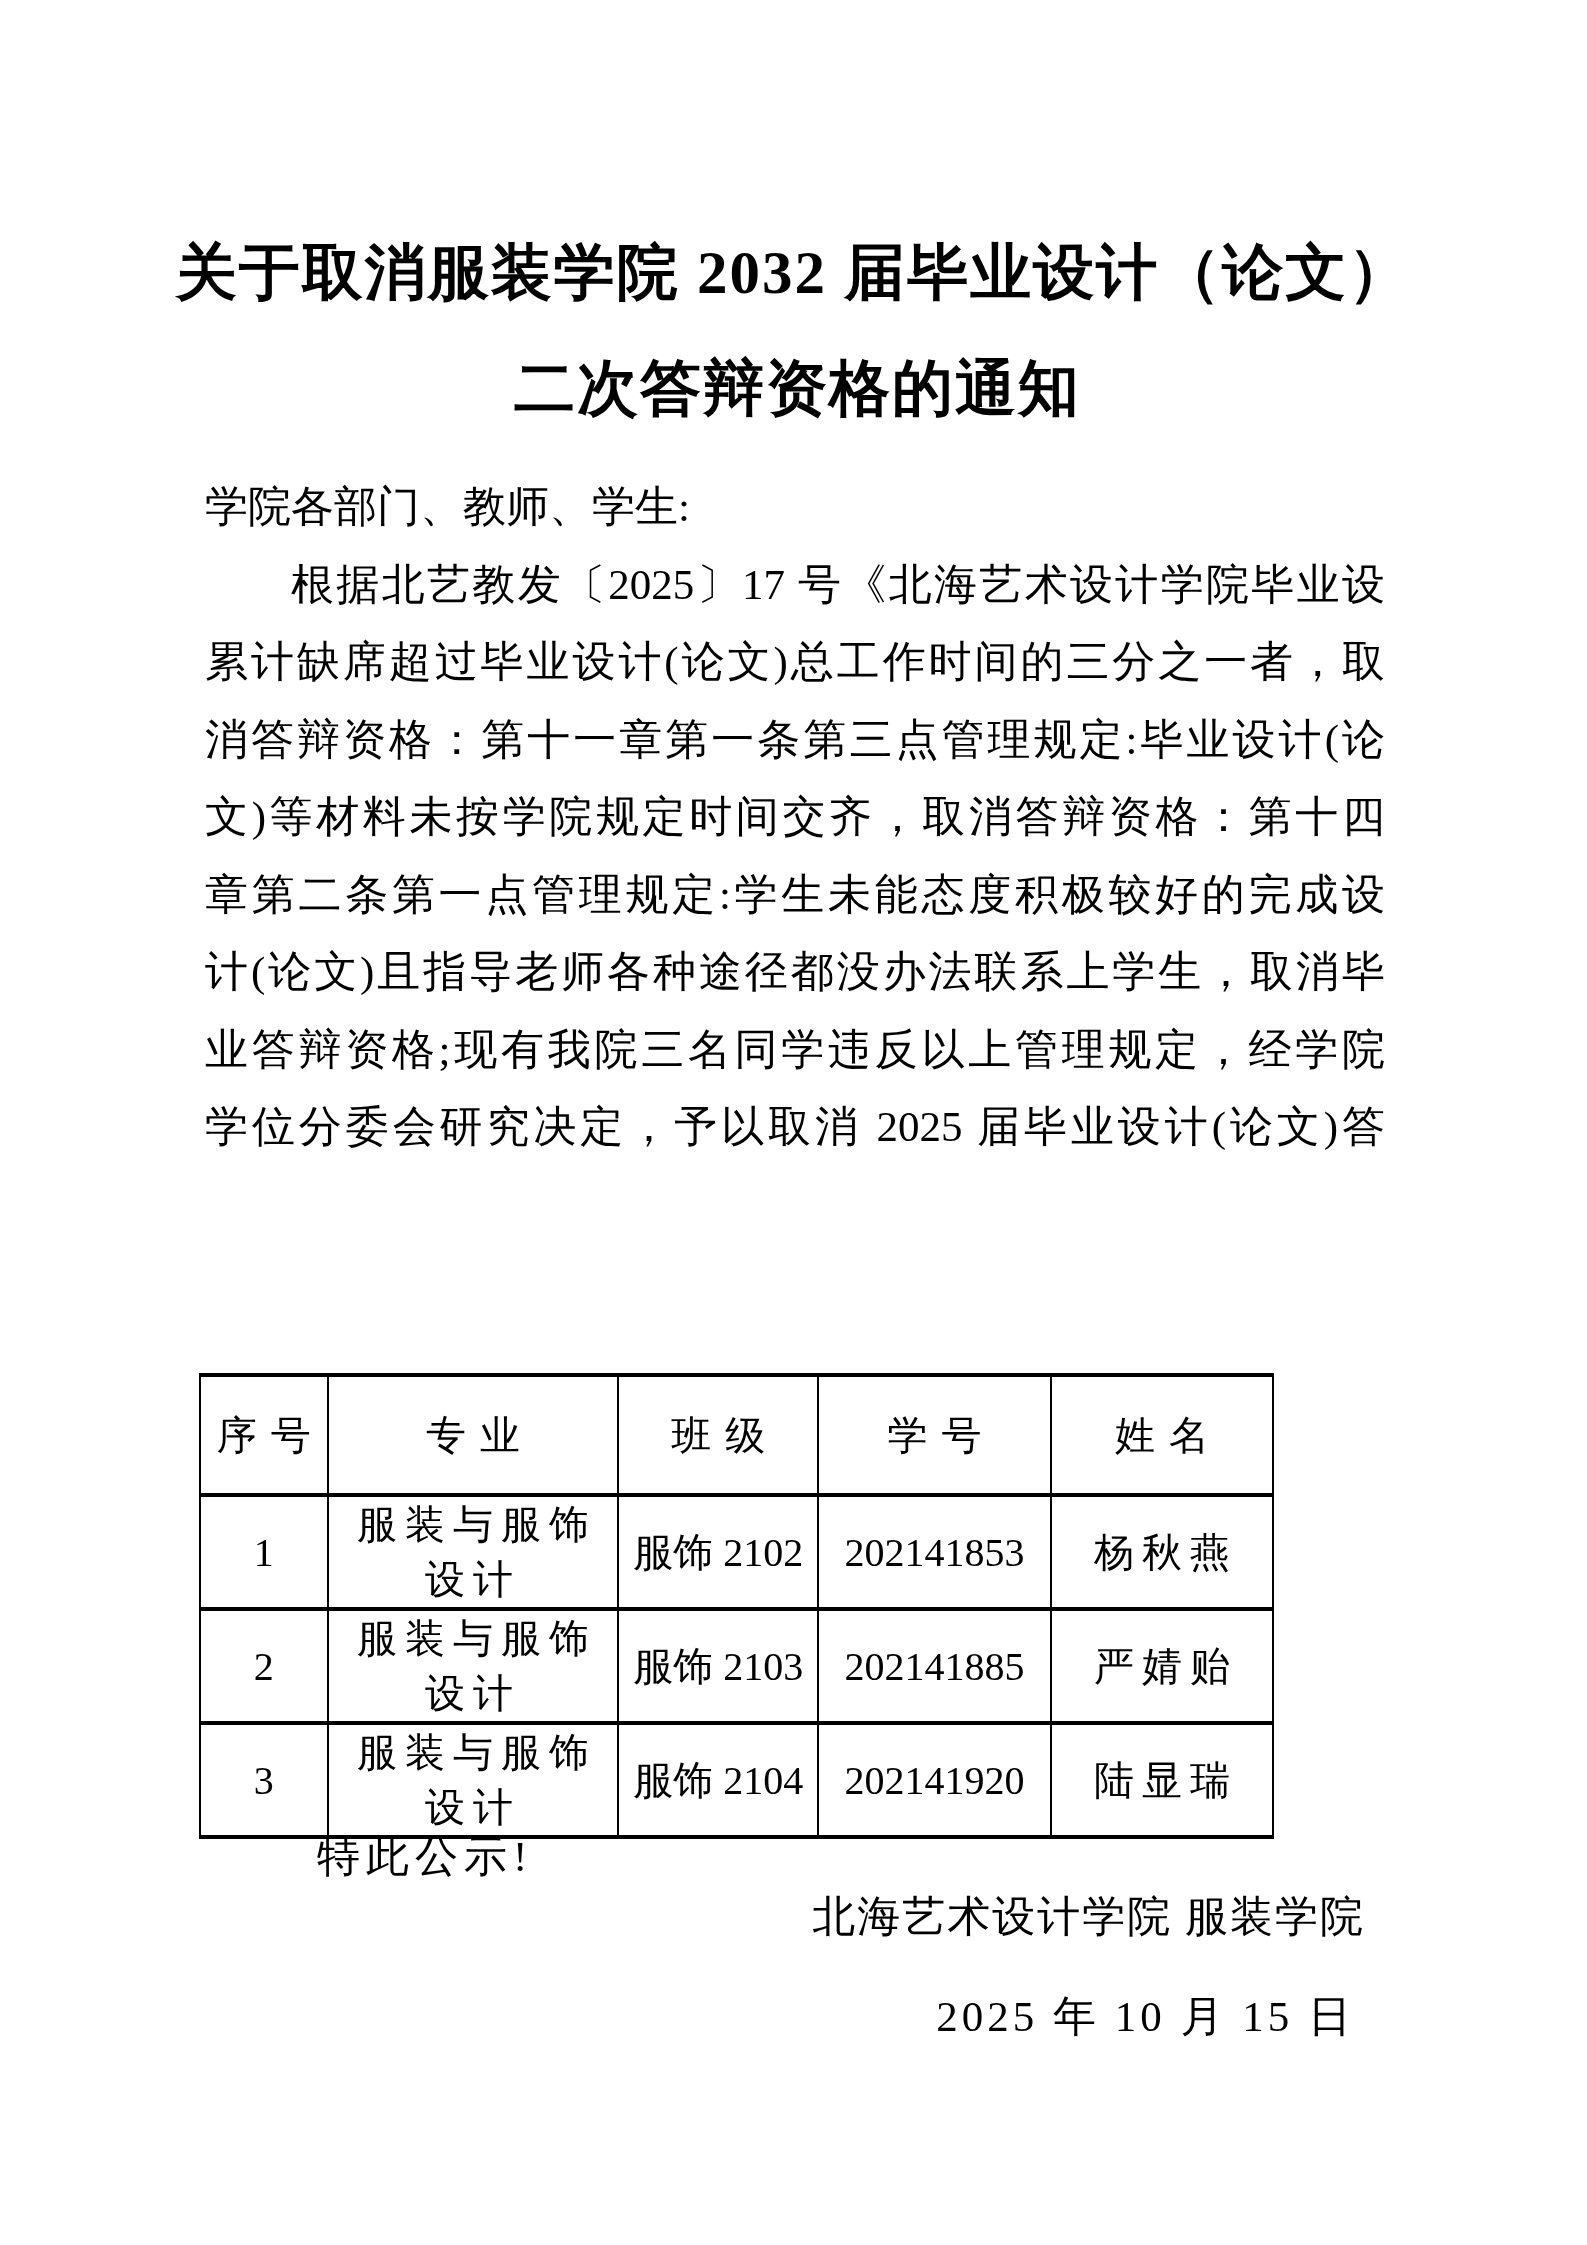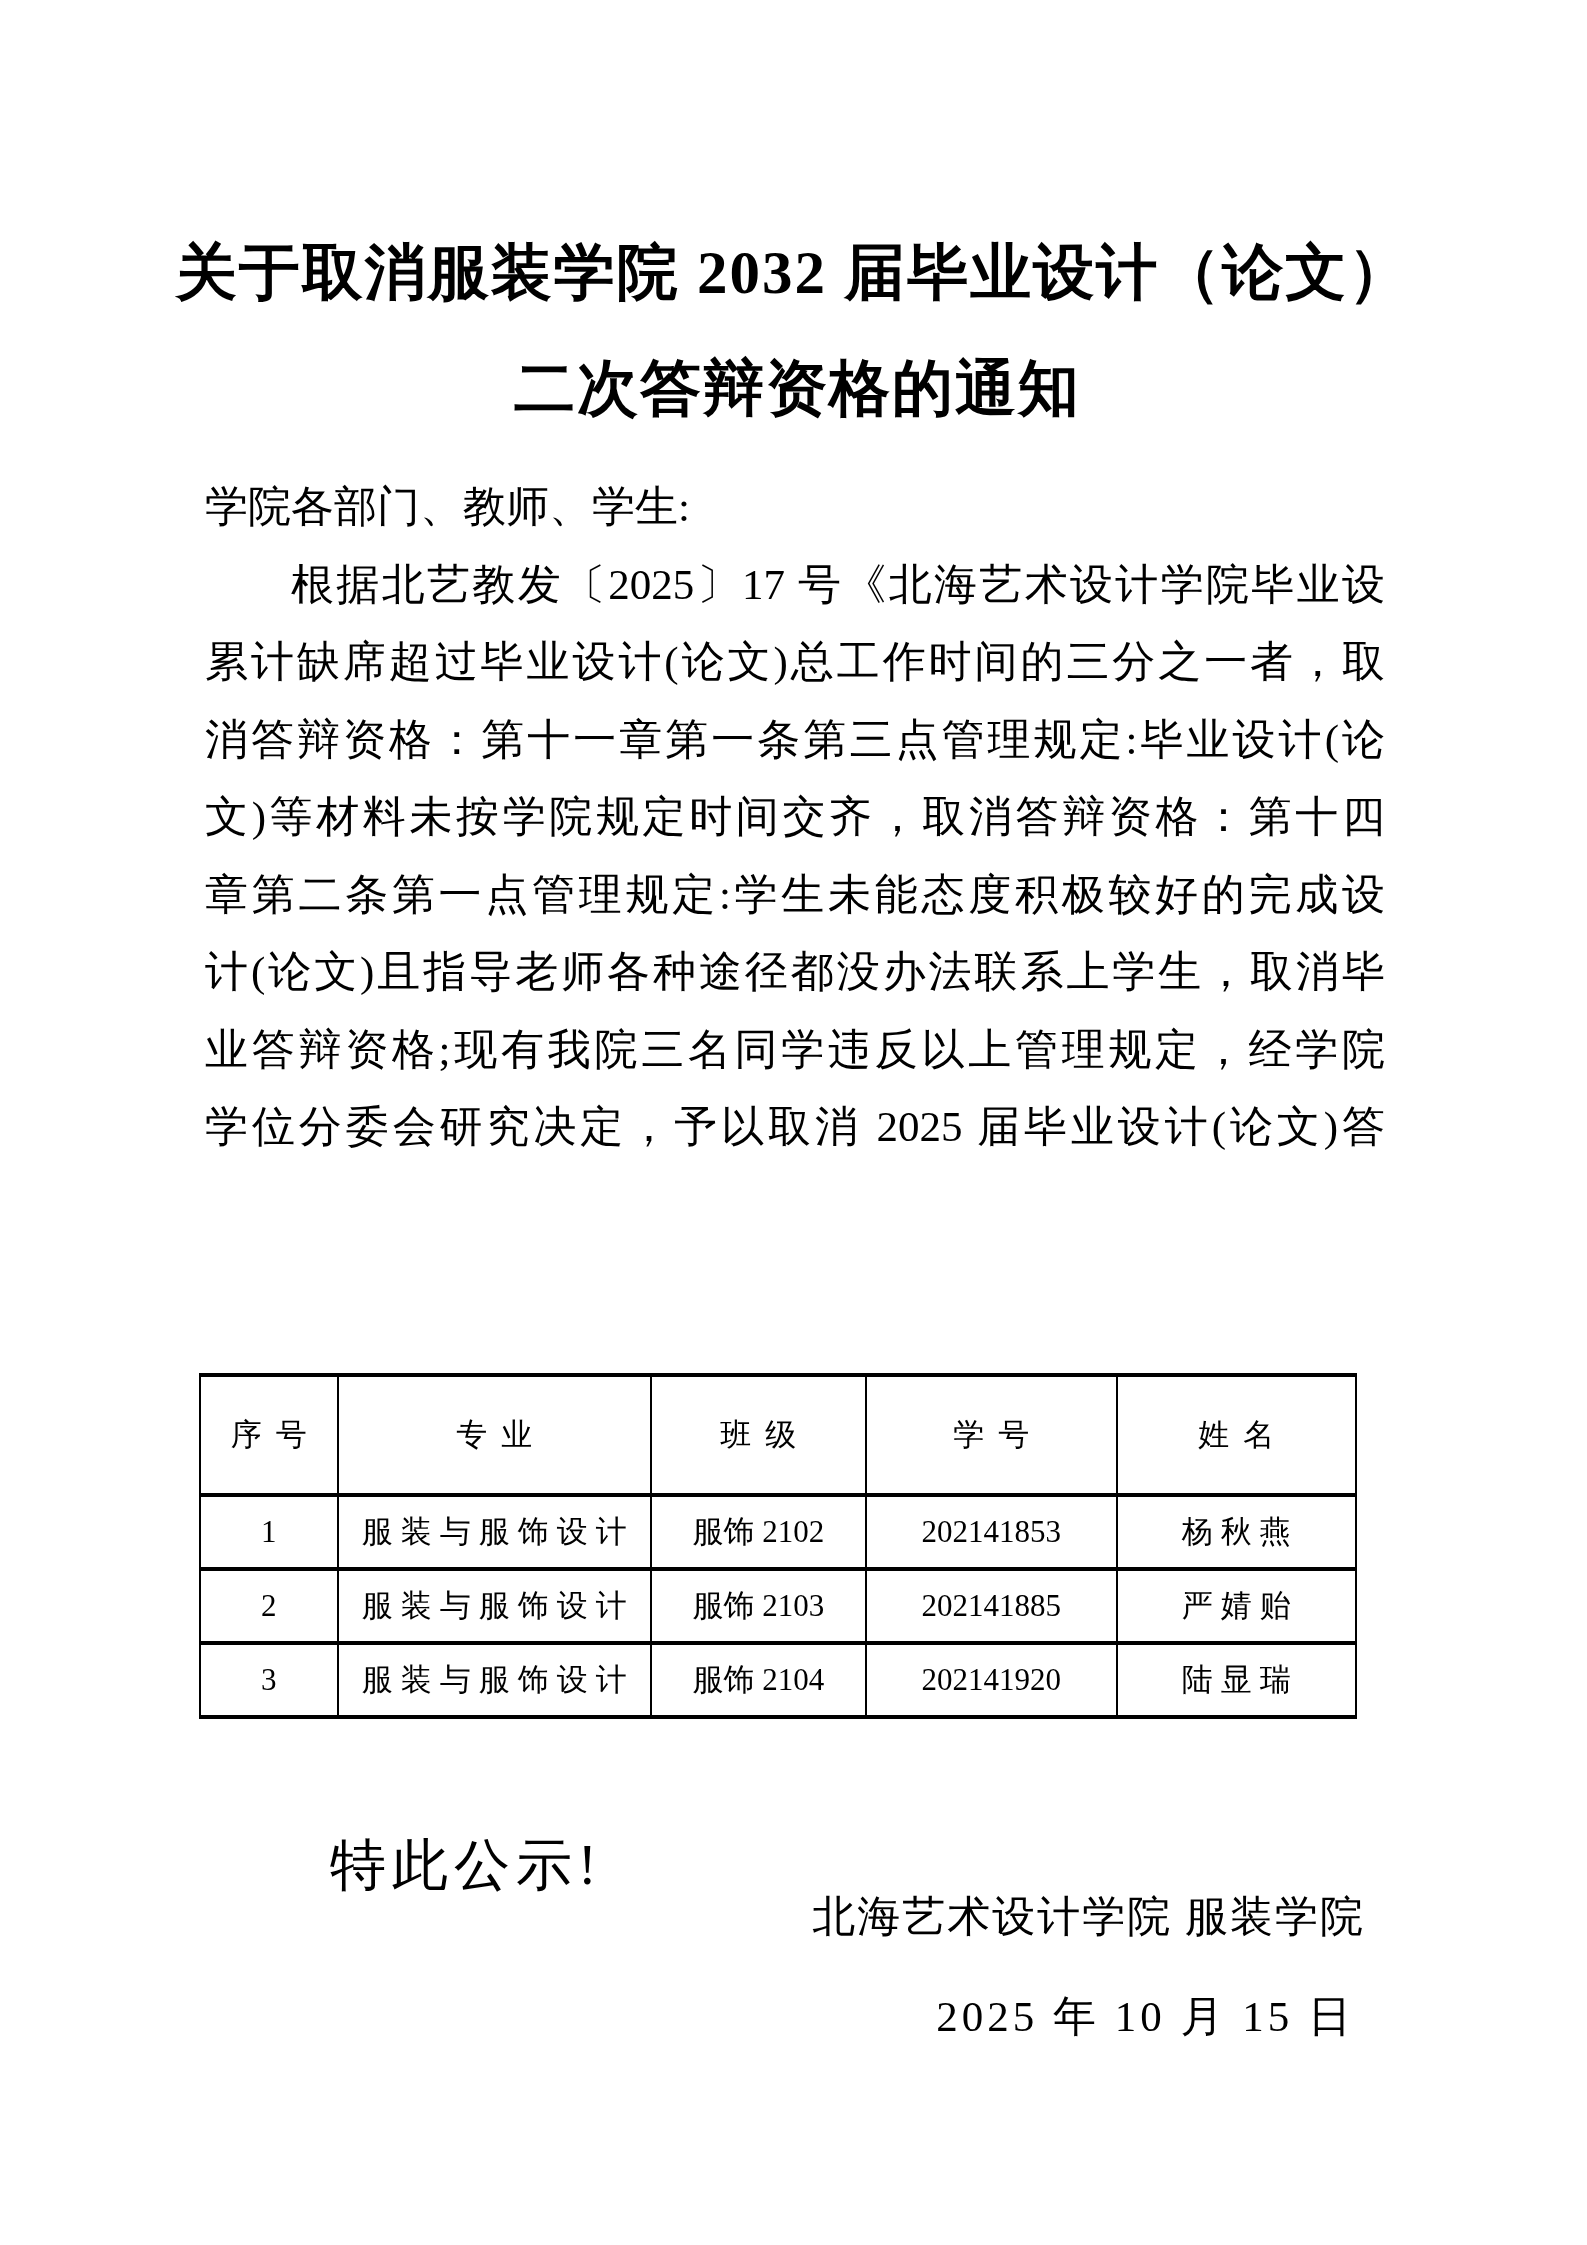--- a/index.html
+++ b/index.html
@@ -51,24 +51,24 @@
   }
   .body-line.last {
     text-align: left;
     text-align-last: left;
   }
 
   .roster-table {
     position: absolute;
     top: 1373px;
     left: 199px;
-    width: 1158px;
+    width: 1075px;
     border-collapse: collapse;
     table-layout: fixed;
-    font-size: 31px;
+    font-size: 40px;
     color: #000000;
   }
   .roster-table th,
   .roster-table td {
     border-left: 2px solid #000000;
     border-right: 2px solid #000000;
     border-top: 4px solid #000000;
     border-bottom: 4px solid #000000;
     text-align: center;
     vertical-align: middle;
@@ -77,22 +77,22 @@
     overflow: hidden;
   }
   .roster-table thead th { height: 116px; letter-spacing: 14px; text-indent: 14px; }
   .roster-table tbody td { height: 70px; }
   .roster-table tbody td.col-major,
   .roster-table tbody td.col-name { letter-spacing: 8px; text-indent: 8px; }
 
   .closing {
     position: absolute;
     top: 1828px;
-    left: 218px;
-    font-size: 56px;
+    left: 205px;
+    font-size: 43px;
     letter-spacing: 6px;
     text-indent: 112px;
   }
   .signature {
     position: absolute;
     top: 1888px;
     right: 222px;
     font-size: 43px;
     letter-spacing: 2px;
     white-space: nowrap;

